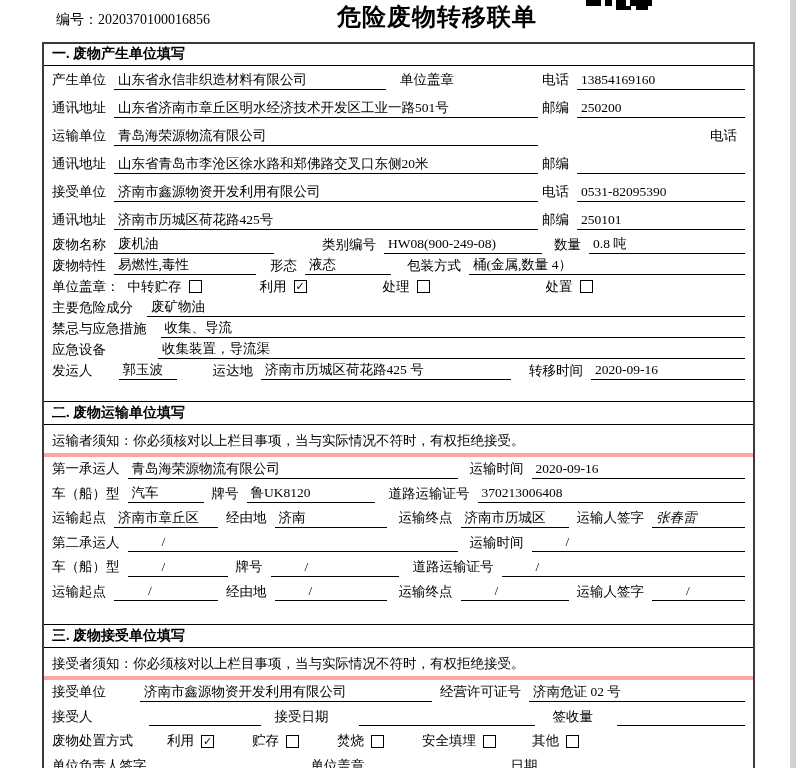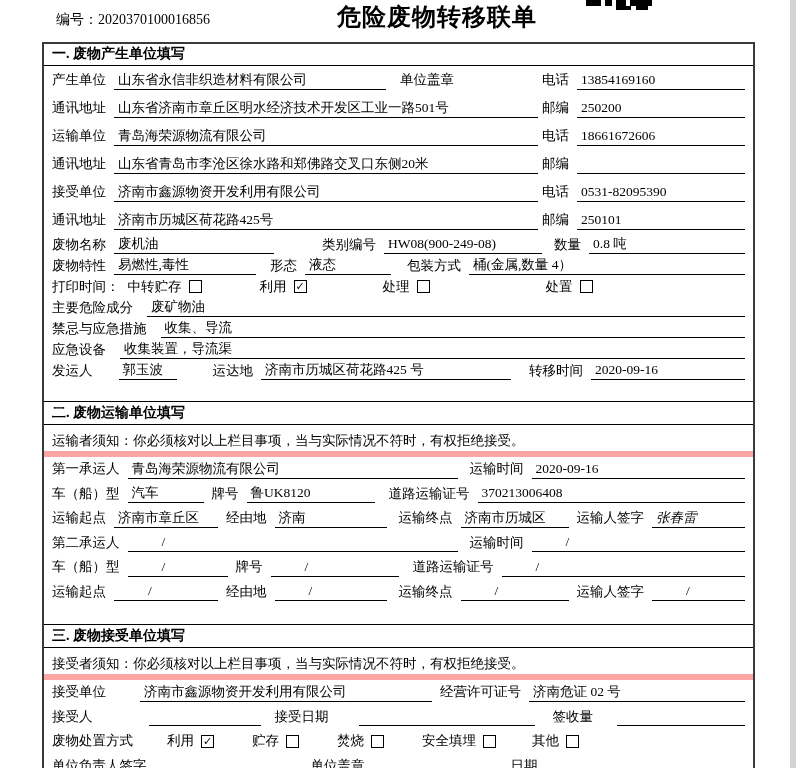--- a/index.html
+++ b/index.html
@@ -18,21 +18,21 @@
     font-size:24px;font-weight:bold;letter-spacing:1px;white-space:nowrap;}
   .qr{position:absolute;left:586px;top:0;width:70px;height:10px;}
   .qr i{position:absolute;background:#000;}
 
   
   .ftable{margin-left:42px;width:713px;border:2px solid #3a3a3a;background:#fff;}
   .sec-title{height:22px;line-height:20px;border-bottom:1px solid #000;
     padding-left:8px;font-weight:bold;font-size:14px;}
   .section + .section{margin-top:20px;}
   .section + .section .sec-title{border-top:1px solid #000;height:24px;line-height:22px;}
-  .note-row{height:32px;line-height:31px;border-bottom:6px solid #fca5a5;
+  .note-row{height:32px;line-height:31px;border-bottom:4px solid #fca5a5;
     padding-left:8px;font-size:13.5px;}
   .frow{display:flex;align-items:center;padding:0 8px;font-size:13.5px;height:24.5px;}
   .s0 .frow{height:28px;}
   .s0 div:nth-of-type(n+8){height:21px;}
   .lbl{white-space:nowrap;margin-right:8px;flex:0 0 auto;}
   .val{display:inline-block;flex:0 0 auto;height:19px;line-height:18px;
     border-bottom:1px solid #000;padding:0 4px;white-space:nowrap;overflow:hidden;}
   .val.slash{padding-left:34px;}
   .sp{flex:0 0 auto;height:1px;}
   .chk{display:inline-flex;align-items:center;flex:0 0 auto;}
@@ -81,21 +81,20 @@
           <span class="val" style="width: 424px;">山东省济南市章丘区明水经济技术开发区工业一路501号</span>
           <span class="sp" style="flex: 1 1 0%;"></span>
           <span class="lbl">邮编</span>
           <span class="val" style="width: 168px;">250200</span>
         </div>
         <div class="frow">
           <span class="lbl">运输单位</span>
           <span class="val" style="width: 424px;">青岛海荣源物流有限公司</span>
           <span class="sp" style="flex: 1 1 0%;"></span>
           <span class="lbl">电话</span>
-          <span class="val" style="width: 168px;">18661672606</span>
         </div>
         <div class="frow">
           <span class="lbl">通讯地址</span>
           <span class="val" style="width: 424px;">山东省青岛市李沧区徐水路和郑佛路交叉口东侧20米</span>
           <span class="sp" style="flex: 1 1 0%;"></span>
           <span class="lbl">邮编</span>
           <span class="val" style="width: 168px;"></span>
         </div>
         <div class="frow">
           <span class="lbl">接受单位</span>
@@ -125,21 +124,21 @@
           <span class="lbl">废物特性</span>
           <span class="val" style="width: 142px;">易燃性,毒性</span>
           <span class="sp" style="width: 14px;"></span>
           <span class="lbl">形态</span>
           <span class="val" style="width: 86px;">液态</span>
           <span class="sp" style="width: 16px;"></span>
           <span class="lbl">包装方式</span>
           <span class="val" style="flex: 1 1 0%;">桶(金属,数量 4）</span>
         </div>
         <div class="frow">
-          <span class="lbl">打印时间：</span>
+          <span class="lbl">单位盖章：</span>
           <span class="chk">
             <span class="lbl">中转贮存</span>
             <span class="box"></span>
           </span>
           <span class="sp" style="width: 58px;"></span>
           <span class="chk">
             <span class="lbl">利用</span>
             <span class="box">✓</span>
           </span>
           <span class="sp" style="width: 76px;"></span>
@@ -159,21 +158,21 @@
           <span class="val" style="flex: 1 1 0%;">废矿物油</span>
         </div>
         <div class="frow">
           <span class="lbl">禁忌与应急措施</span>
           <span class="sp" style="width: 6px;"></span>
           <span class="val" style="flex: 1 1 0%;">收集、导流</span>
         </div>
         <div class="frow">
           <span class="lbl">应急设备</span>
           <span class="sp" style="width: 6px;"></span>
-          <span class="val" style="flex: 1 1 0%;">收集装置，导流渠</span>
+          <span class="val" style="flex: 1 1 0%; margin-left: 38px;">收集装置，导流渠</span>
         </div>
         <div class="frow">
           <span class="lbl">发运人</span>
           <span class="sp" style="width: 18px;"></span>
           <span class="val" style="width: 58px;">郭玉波</span>
           <span class="sp" style="width: 36px;"></span>
           <span class="lbl">运达地</span>
           <span class="val" style="width: 250px;">济南市历城区荷花路425 号</span>
           <span class="sp" style="width: 18px;"></span>
           <span class="lbl">转移时间</span>

